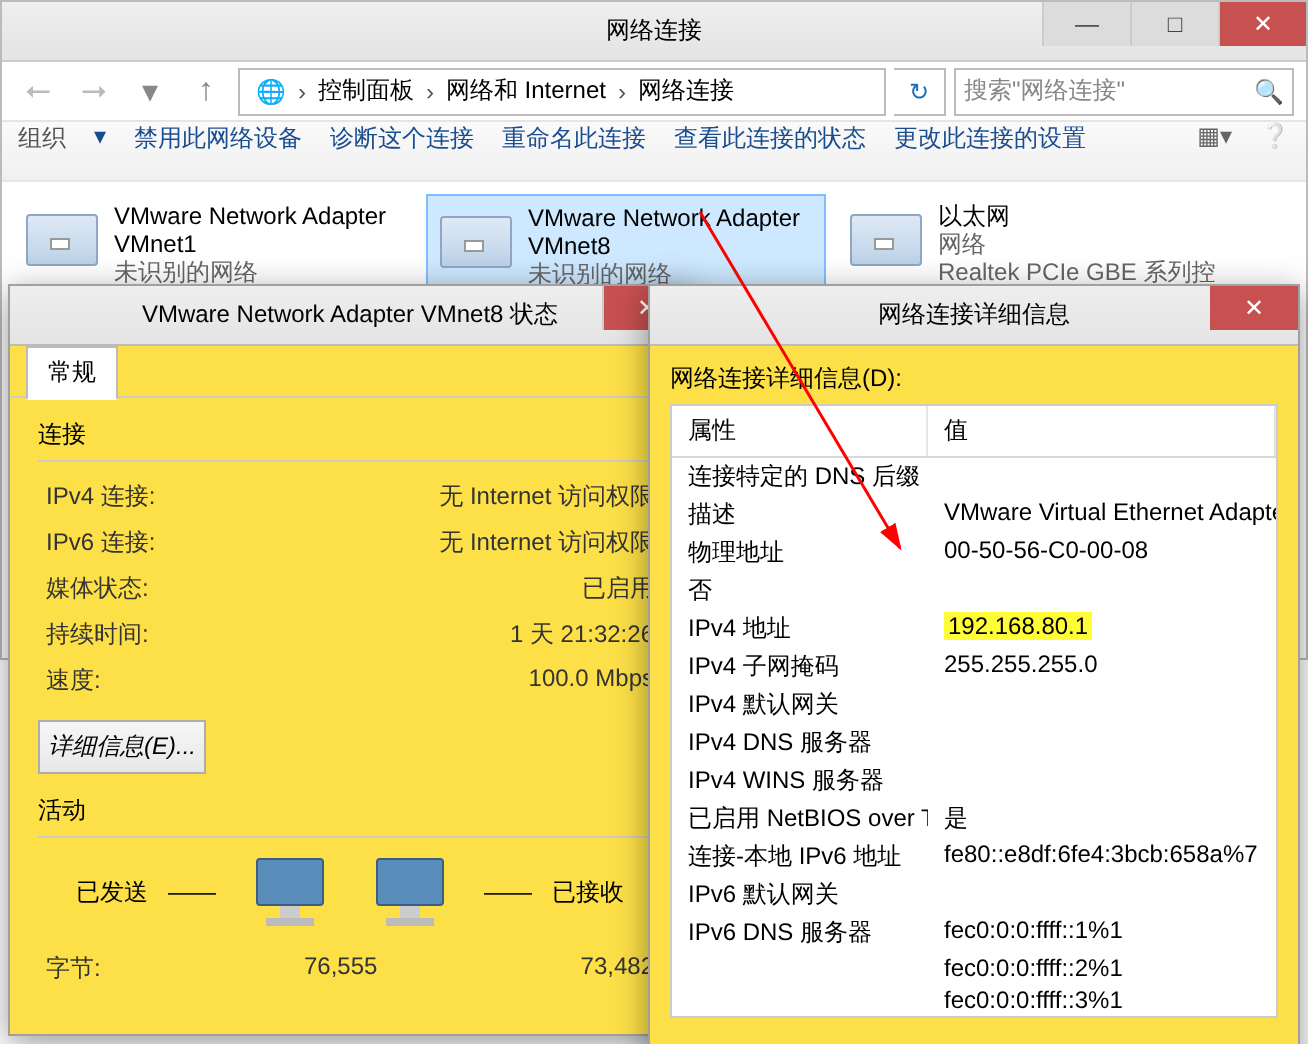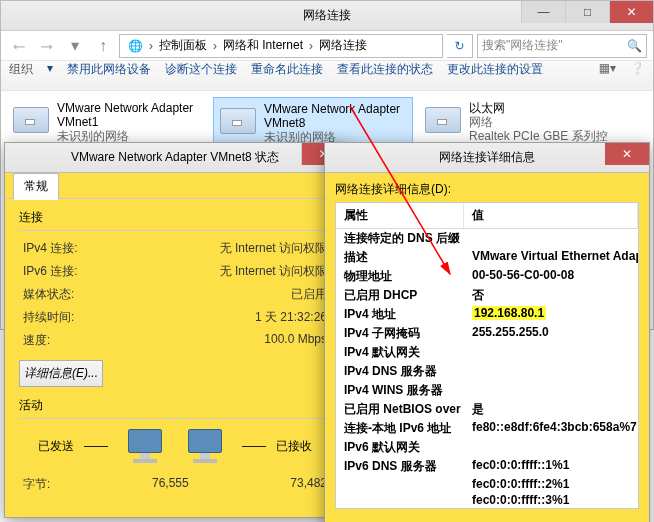--- a/index.html
+++ b/index.html
@@ -57,21 +57,21 @@
   .activity { display: flex; align-items: center; justify-content: space-around; margin: 10px 14px; }
   .comp-icon { width: 54px; position: relative; }
   .comp-icon .screen { width: 34px; height: 24px; background:#5b8dbb; border:1px solid #3b5e82; margin: 0 auto; border-radius: 2px;}
   .comp-icon .stand { width: 10px; height: 6px; background:#ccc; margin: 0 auto; }
   .comp-icon .base { width: 24px; height: 4px; background:#bbb; margin: 0 auto; }
   .twin { display:flex; gap:6px; }
 
   
   .details-body { padding: 8px 10px; border-radius: 21px; }
   .details-label { font-size: 12px; margin-bottom: 4px; }
-  .details-table { border: 1px solid #ccc; background:#fff;font-weight:bold; }
+  .details-table { border: 1px solid #ccc; background:#fff; }
   .details-hdr { display: flex; background:#fff; border-bottom: 1px solid #d8d8d8; }
   .details-hdr > div { padding: 4px 8px; border-right: 1px solid #e5e5e5; font-size: 12px; }
   .dcol1 { width: 128px; }
   .dcol2 { flex: 1; }
   .drow { display: flex; padding: 1px 0; }
   .drow .k { width: 128px; padding: 0 8px; white-space: nowrap; overflow:hidden; }
   .drow .v { flex: 1; padding: 0 8px; white-space: nowrap; overflow:hidden; }
   .hl { background: #fffd38; padding: 0 2px; }
 
   
@@ -246,21 +246,20 @@
           </div>
           <div class="drow">
             <div class="k">描述</div>
             <div class="v">VMware Virtual Ethernet Adapter for VM</div>
           </div>
           <div class="drow">
             <div class="k">物理地址</div>
             <div class="v">00-50-56-C0-00-08</div>
           </div>
           <div class="drow">
-            <div class="k">已启用 DHCP</div>
             <div class="v">否</div>
           </div>
           <div class="drow">
             <div class="k">IPv4 地址</div>
             <div class="v"><span class="hl">192.168.80.1</span></div>
           </div>
           <div class="drow">
             <div class="k">IPv4 子网掩码</div>
             <div class="v">255.255.255.0</div>
           </div>

